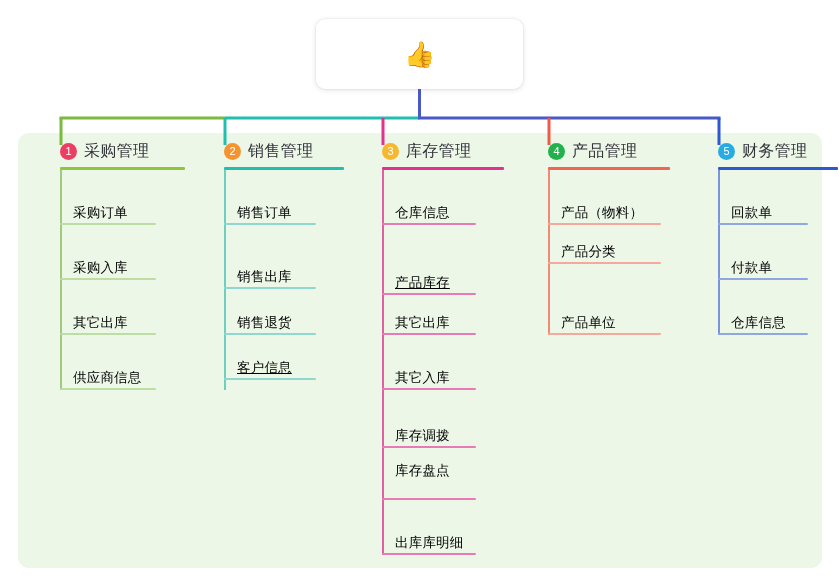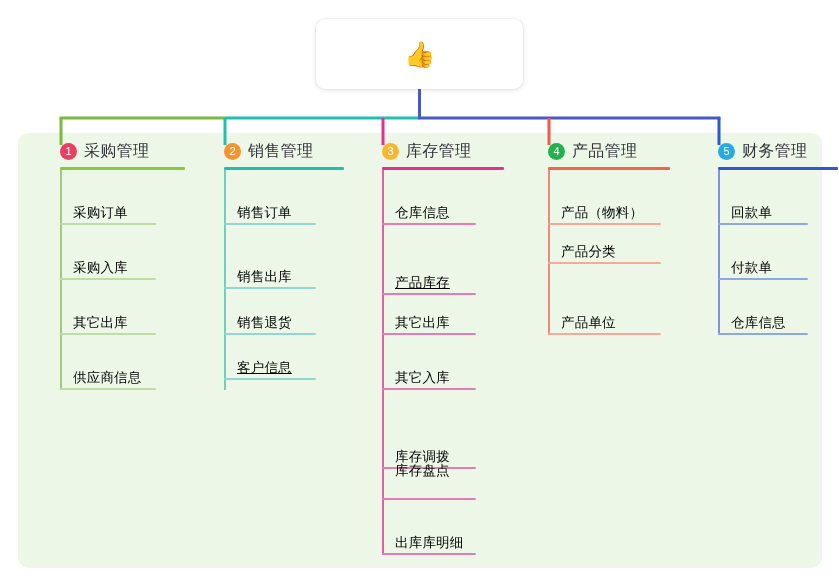--- a/index.html
+++ b/index.html
@@ -235,21 +235,21 @@
           <span class="leaf-rule" style="background: rgb(232, 123, 181); width: 94px;"></span>
         </div>
         <div class="leaf" style="position: absolute; top: 147px; height: 55px;">
           <span class="leaf-label">其它出库</span>
           <span class="leaf-rule" style="background: rgb(232, 123, 181); width: 94px;"></span>
         </div>
         <div class="leaf" style="position: absolute; top: 202px; height: 55px;">
           <span class="leaf-label">其它入库</span>
           <span class="leaf-rule" style="background: rgb(232, 123, 181); width: 94px;"></span>
         </div>
-        <div class="leaf" style="position: absolute; top: 266px; height: 70px;">
+        <div class="leaf" style="position: absolute; top: 245px; height: 70px;">
           <span class="leaf-label">库存调拨</span>
           <span class="leaf-rule" style="background: rgb(232, 123, 181); width: 94px;"></span>
         </div>
         <div class="leaf" style="position: absolute; top: 312px; height: 55px; align-items: center;">
           <span class="leaf-label">库存盘点</span>
           <span class="leaf-rule" style="background: rgb(232, 123, 181); width: 94px;"></span>
         </div>
         <div class="leaf" style="position: absolute; top: 367px; height: 55px;">
           <span class="leaf-label">出库库明细</span>
           <span class="leaf-rule" style="background: rgb(232, 123, 181); width: 94px;"></span>

